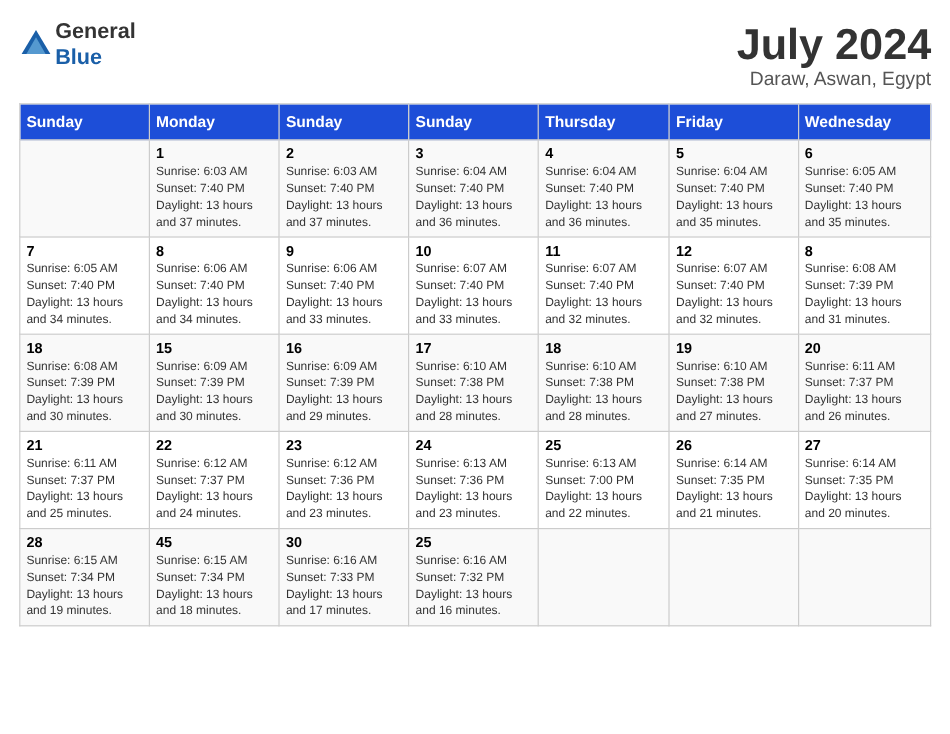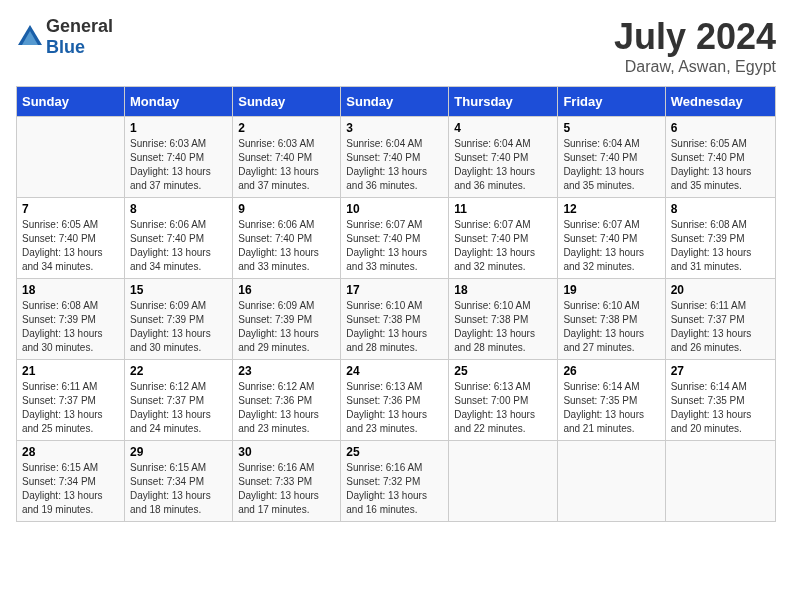--- a/index.html
+++ b/index.html
@@ -294,21 +294,21 @@
         </td>
       </tr>
       <tr>
         <td>
           <span class="day-number">28</span>
           <div class="day-info">Sunrise: 6:15 AM
 Sunset: 7:34 PM
 Daylight: 13 hours and 19 minutes.</div>
         </td>
         <td>
-          <span class="day-number">29</span>
+          <span class="day-number">45</span>
           <div class="day-info">Sunrise: 6:15 AM
 Sunset: 7:34 PM
 Daylight: 13 hours and 18 minutes.</div>
         </td>
         <td>
           <span class="day-number">30</span>
           <div class="day-info">Sunrise: 6:16 AM
 Sunset: 7:33 PM
 Daylight: 13 hours and 17 minutes.</div>
         </td>

